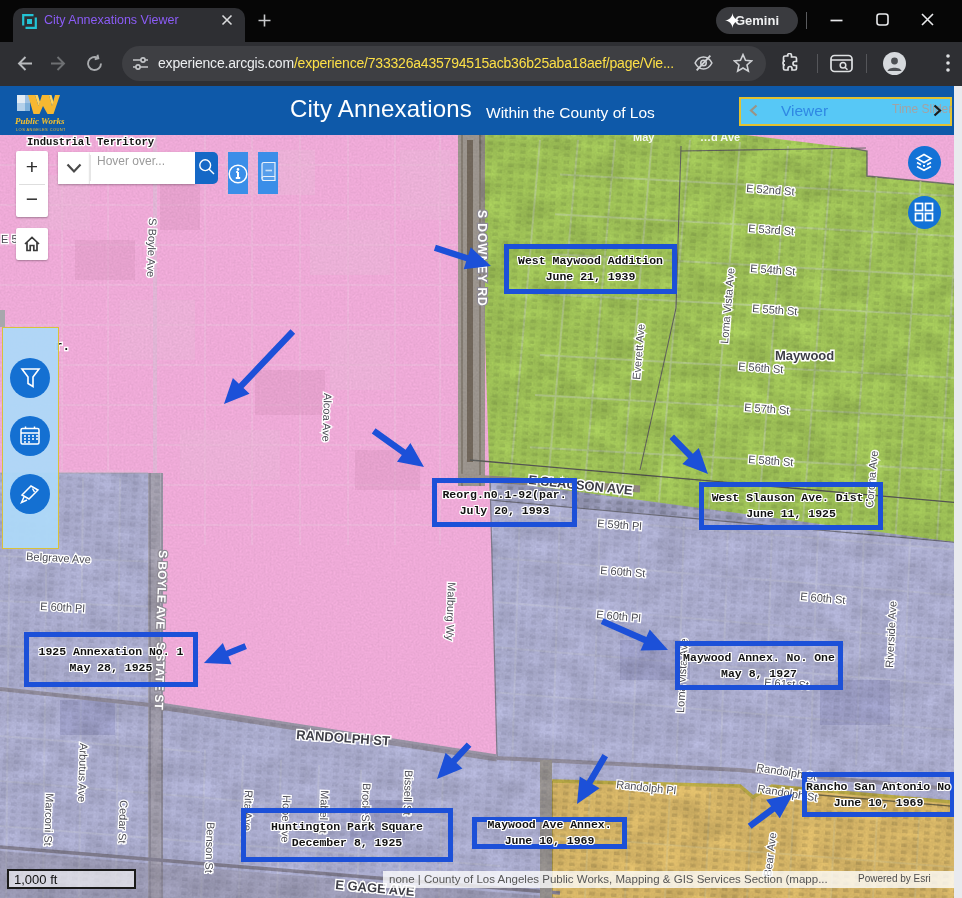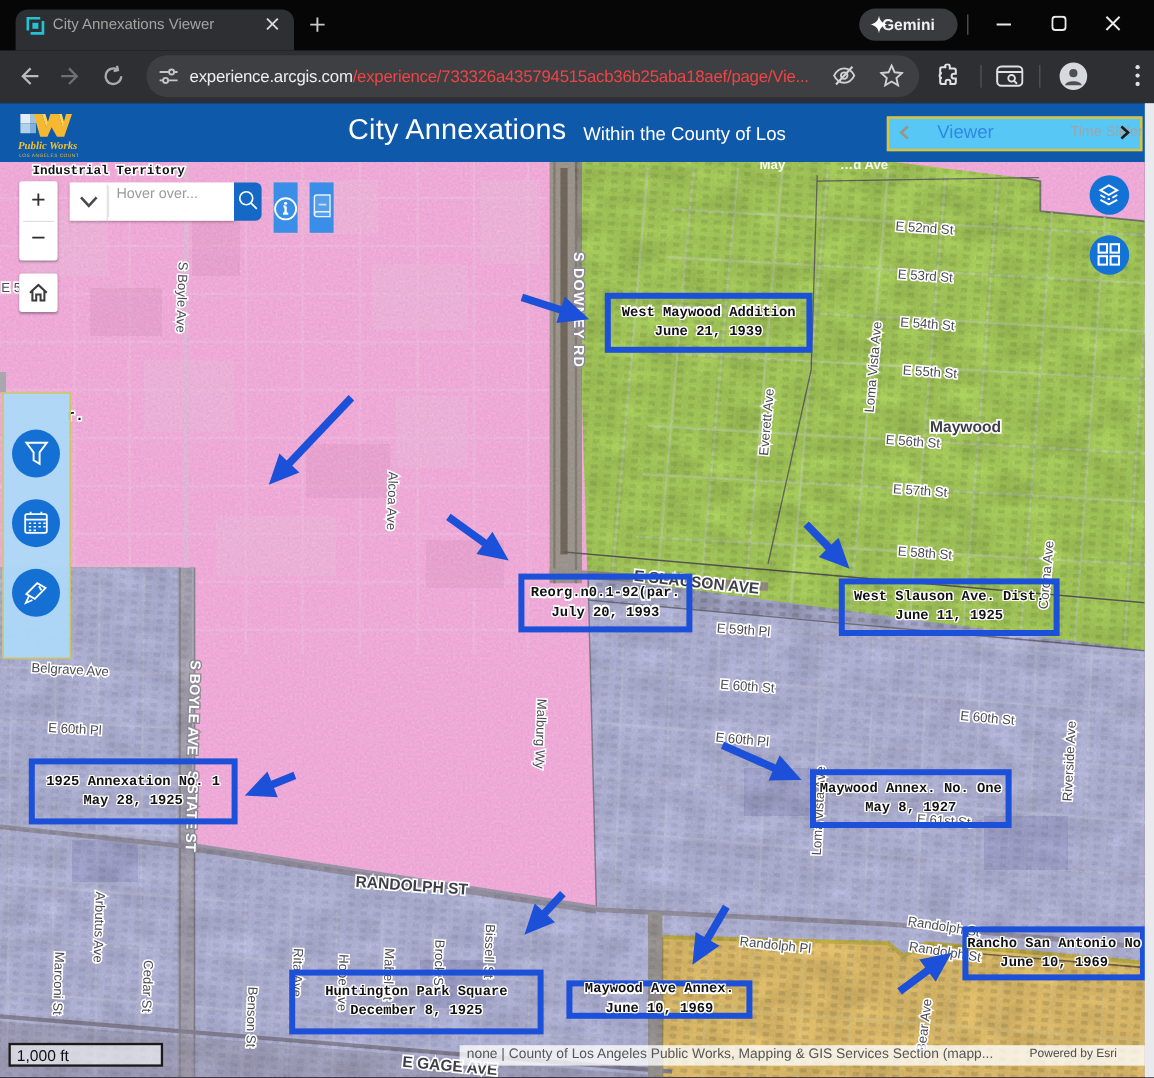--- a/index.html
+++ b/index.html
@@ -3,21 +3,21 @@
 <meta charset="utf-8">
 <style>
   * { margin:0; padding:0; box-sizing:border-box; }
   html,body { width:962px; height:898px; overflow:hidden; background:#000; font-family:"Liberation Sans", sans-serif; }
   #stage { position:relative; width:962px; height:898px; overflow:hidden; }
   .abs { position:absolute; }
 
   
   #titlebar { position:absolute; left:0; top:0; width:962px; height:42px; background:#060606; }
   #tab { position:absolute; left:13px; top:8px; width:232px; height:34px; background:#2e2f33; border-radius:10px 10px 0 0; }
-  .tabtitle { position:absolute; left:44px; top:13px; color:#a3a3a3; font-size:12.5px; }
+  .tabtitle { position:absolute; left:44px; top:13px; color:#8b5cf6; font-size:12.5px; }
   #toolbar { position:absolute; left:0; top:42px; width:962px; height:44px; background:#2e2f33; }
   #urlpill { position:absolute; left:122px; top:46px; width:644px; height:35px; background:#3e3f43; border-radius:18px; }
   #gemini { position:absolute; left:716px; top:7px; width:82px; height:27px; background:#3a3b3f; border-radius:14px; color:#f0f1f2; font-size:13px; font-weight:700; text-align:center; line-height:27px; }
 
   
   #appheader { position:absolute; left:0; top:86px; width:962px; height:49px; background:#0e59a9; }
   #apptitle { position:absolute; left:290px; top:95px; color:#fff; font-size:24px; font-weight:500; letter-spacing:0.2px;}
   #appsub { position:absolute; left:486px; top:104px; color:#fff; font-size:15.5px; }
   #widgetctl { position:absolute; left:739px; top:97px; width:213px; height:29px; background:#57c8f6; border:2px solid #e2c231; color:#222; font-size:15px; }
 
@@ -82,21 +82,21 @@
       <path d="M16 9.5 A6.5 6.5 0 1 1 12.8 3.9 M12.5 0.8 L13.3 4.4 L9.7 5.2" stroke="#a9abae" stroke-width="1.9" fill="none"></path>
     </svg>
 
   <svg class="abs" style="left:132px;top:55px" width="17" height="17" viewBox="0 0 17 17">
     <g stroke="#c3c5c8" stroke-width="1.6" fill="none">
       <path d="M1 5 H16 M1 12 H16"></path>
       <circle cx="11" cy="5" r="2.1" fill="#3d3e42"></circle>
       <circle cx="6" cy="12" r="2.1" fill="#3d3e42"></circle>
     </g>
   </svg>
-  <div class="abs" style="left:158px;top:55px;font-size:14px;color:#eceef0;letter-spacing:-0.2px">experience.arcgis.com<span style="color:#ef4444">/experience/733326a435794515acb36b25aba18aef/page/Vie...</span></div>
+  <div class="abs" style="left:158px;top:55px;font-size:14px;color:#eceef0;letter-spacing:-0.2px">experience.arcgis.com<span style="color:#fde047">/experience/733326a435794515acb36b25aba18aef/page/Vie...</span></div>
 
   <svg class="abs" style="left:693px;top:53px" width="21" height="20" viewBox="0 0 20 19">
     <g stroke="#cfd1d4" stroke-width="1.5" fill="none">
       <path d="M2 9.5 C4 5.5 7 3.8 10 3.8 C13 3.8 16 5.5 18 9.5 C16 13.5 13 15.2 10 15.2 C7 15.2 4 13.5 2 9.5 Z"></path>
       <circle cx="10" cy="9.5" r="2.6"></circle>
       <path d="M3.5 16.5 L16.5 2.5" stroke-width="1.8"></path>
     </g>
   </svg>
   <svg class="abs" style="left:733px;top:53px" width="20" height="20" viewBox="0 0 19 19">
       <path d="M9.5 1.5 L11.9 6.9 L17.7 7.5 L13.3 11.4 L14.6 17.2 L9.5 14.2 L4.4 17.2 L5.7 11.4 L1.3 7.5 L7.1 6.9 Z" fill="none" stroke="#cfd1d4" stroke-width="1.5"></path>

